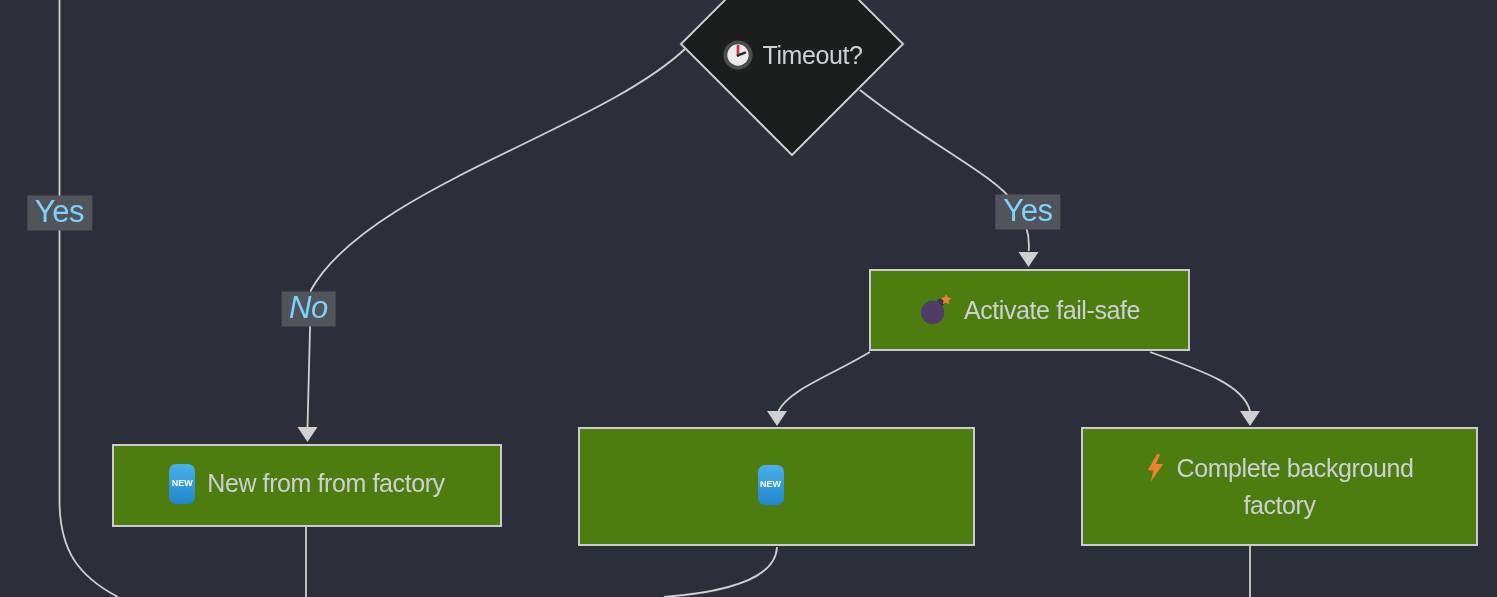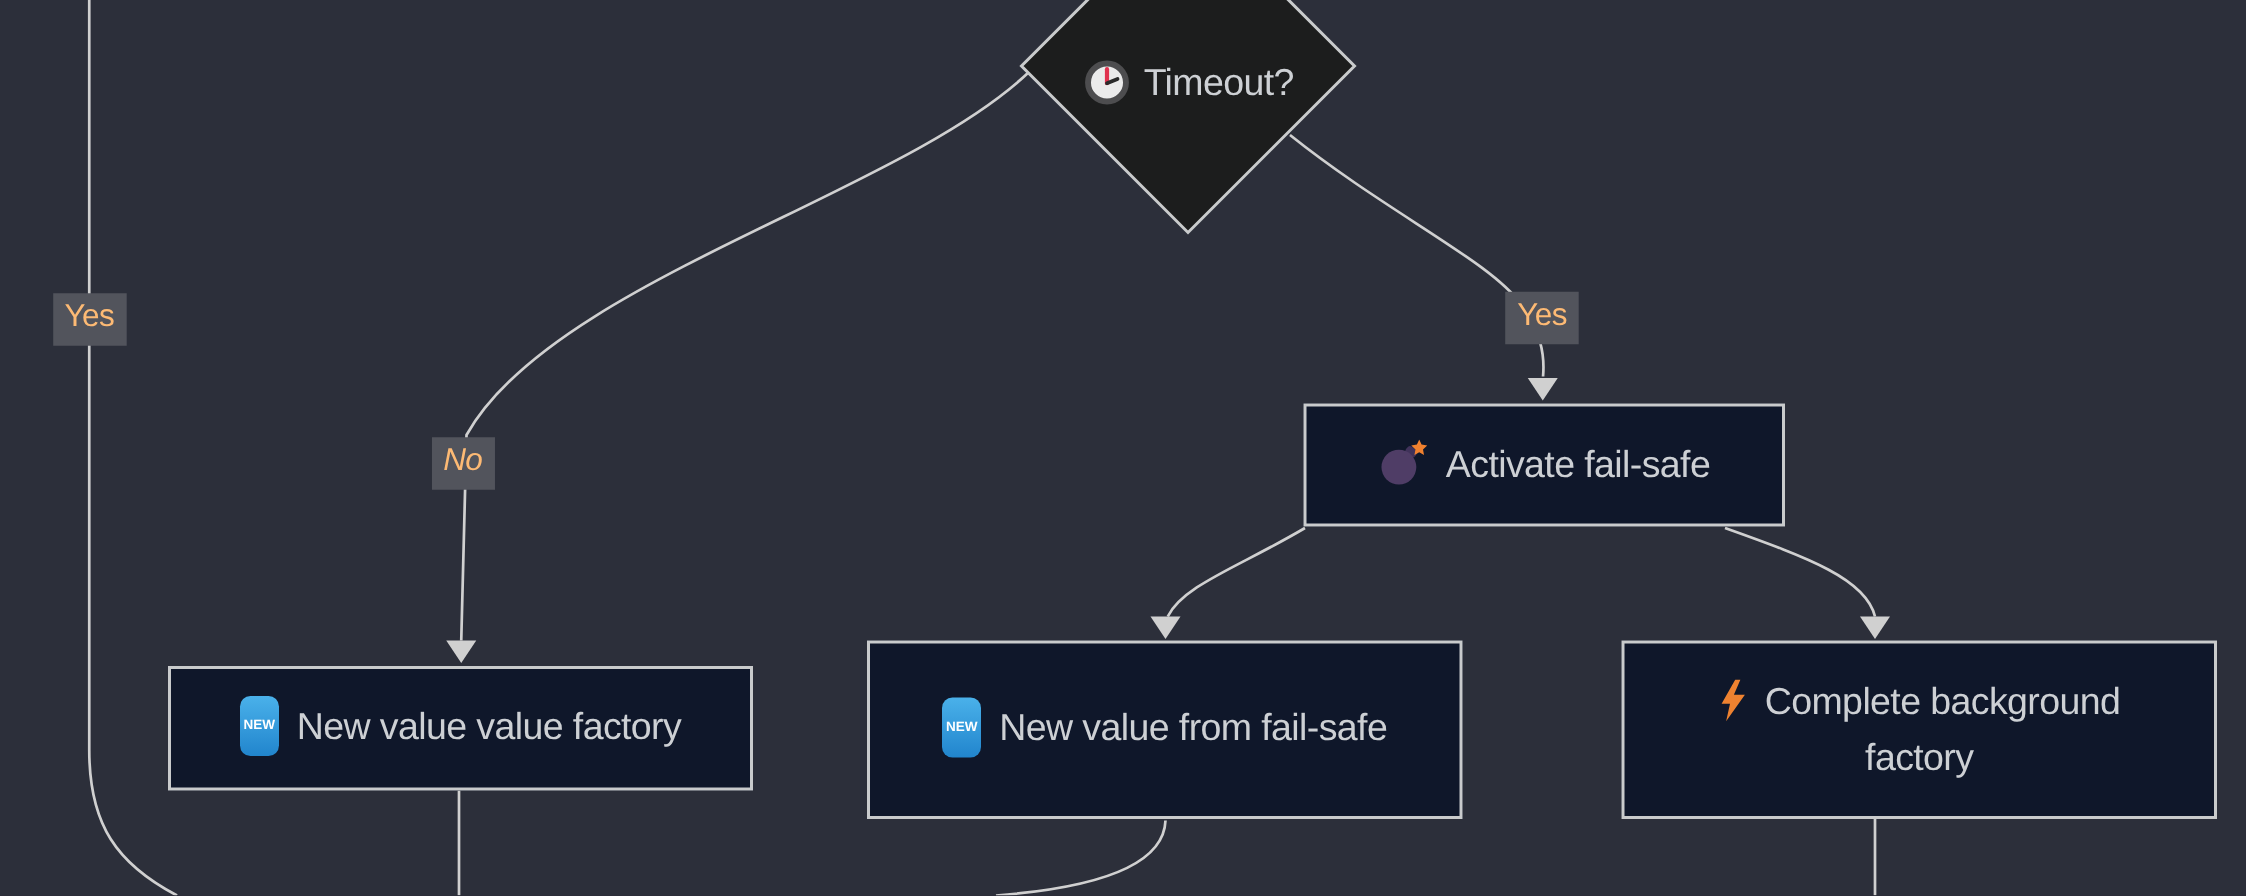--- a/index.html
+++ b/index.html
@@ -5,21 +5,21 @@
   html,body{margin:0;padding:0;background:#2c2f3a;}
   .canvas{
     position:relative;width:1497px;height:597px;overflow:hidden;
     background:#2c2f3a;
     font-family:"Liberation Sans","DejaVu Sans",sans-serif;
     color:#cdd0d4;
   }
   svg.layer{position:absolute;left:0;top:0;width:1497px;height:597px;}
   .node{
     position:absolute;box-sizing:border-box;
-    background:#0f172a;border:2px solid #c9cbcc;
+    background:#4d7c0f;border:2px solid #c9cbcc;
     display:flex;align-items:center;justify-content:center;
     font-size:25px;letter-spacing:-0.4px;color:#cdd0d4;
   }
   .node-inner{text-align:center;line-height:37px;}
   .node-inner.nowrap{white-space:nowrap;}
   .node-inner.wrap{max-width:302px;}
   .ic{display:inline-block;vertical-align:middle;margin-right:12px;position:relative;top:-2px;}
   .newb{
     display:inline-flex;align-items:center;justify-content:center;
     width:26px;height:40px;border-radius:7px;
@@ -27,22 +27,22 @@
     color:#ffffff;font-size:9px;font-weight:bold;letter-spacing:0;
     vertical-align:middle;margin-right:12px;position:relative;top:-2px;
   }
   .diamond-label{
     position:absolute;left:660px;top:18px;width:266px;height:52px;
     display:flex;align-items:flex-end;justify-content:center;gap:9px;
     font-size:25px;letter-spacing:-0.4px;color:#cdd0d4;
   }
   .elabel{
     position:absolute;transform:translate(-50%,-50%);
-    background:#52545c;color:#fdba74;
-    font-size:21px;letter-spacing:-0.4px;
+    background:#52545c;color:#7dd3fc;
+    font-size:31px;letter-spacing:-0.4px;
     padding:2px 8px 5px 8px;line-height:28px;
   }
 </style>
 </head>
 <body>
 
 <div class="canvas">
 
   <svg class="layer" viewBox="0 0 1497 597">
     <g fill="none" stroke="#d0d0d0" stroke-width="1.8">
@@ -80,29 +80,29 @@
         <circle cx="14" cy="19" r="12" fill="#4f3d66"></circle>
         <polygon fill="#f0812f" points="28,0 29.6,3.4 33.5,4.2 30.6,6.8 31.3,10.6 28,8.7 24.7,10.6 25.4,6.8 22.5,4.2 26.4,3.4"></polygon>
       </svg><span>Activate fail-safe</span>
     </div>
   </div>
 
   <div class="node" style="left:112px;top:444px;width:390px;height:83px;">
     <div class="node-inner nowrap">
       <span class="newb">
           <span>NEW</span>
-        </span><span>New value value factory</span>
+        </span><span>New from from factory</span>
     </div>
   </div>
 
   <div class="node" style="left:578px;top:427px;width:397px;height:119px;">
     <div class="node-inner wrap">
       <span class="newb">
           <span>NEW</span>
-        </span><span>New value from fail-safe</span>
+        </span>
     </div>
   </div>
 
   <div class="node" style="left:1081px;top:427px;width:397px;height:119px;">
     <div class="node-inner wrap">
       <svg class="ic" width="19" height="30" viewBox="0 0 22 32">
         <polygon fill="#ee8230" points="12.5,0 2,18.5 8.5,18.5 5.5,32 20,11.5 11.5,11.5 16.5,0"></polygon>
       </svg><span>Complete background factory</span>
     </div>
   </div>

